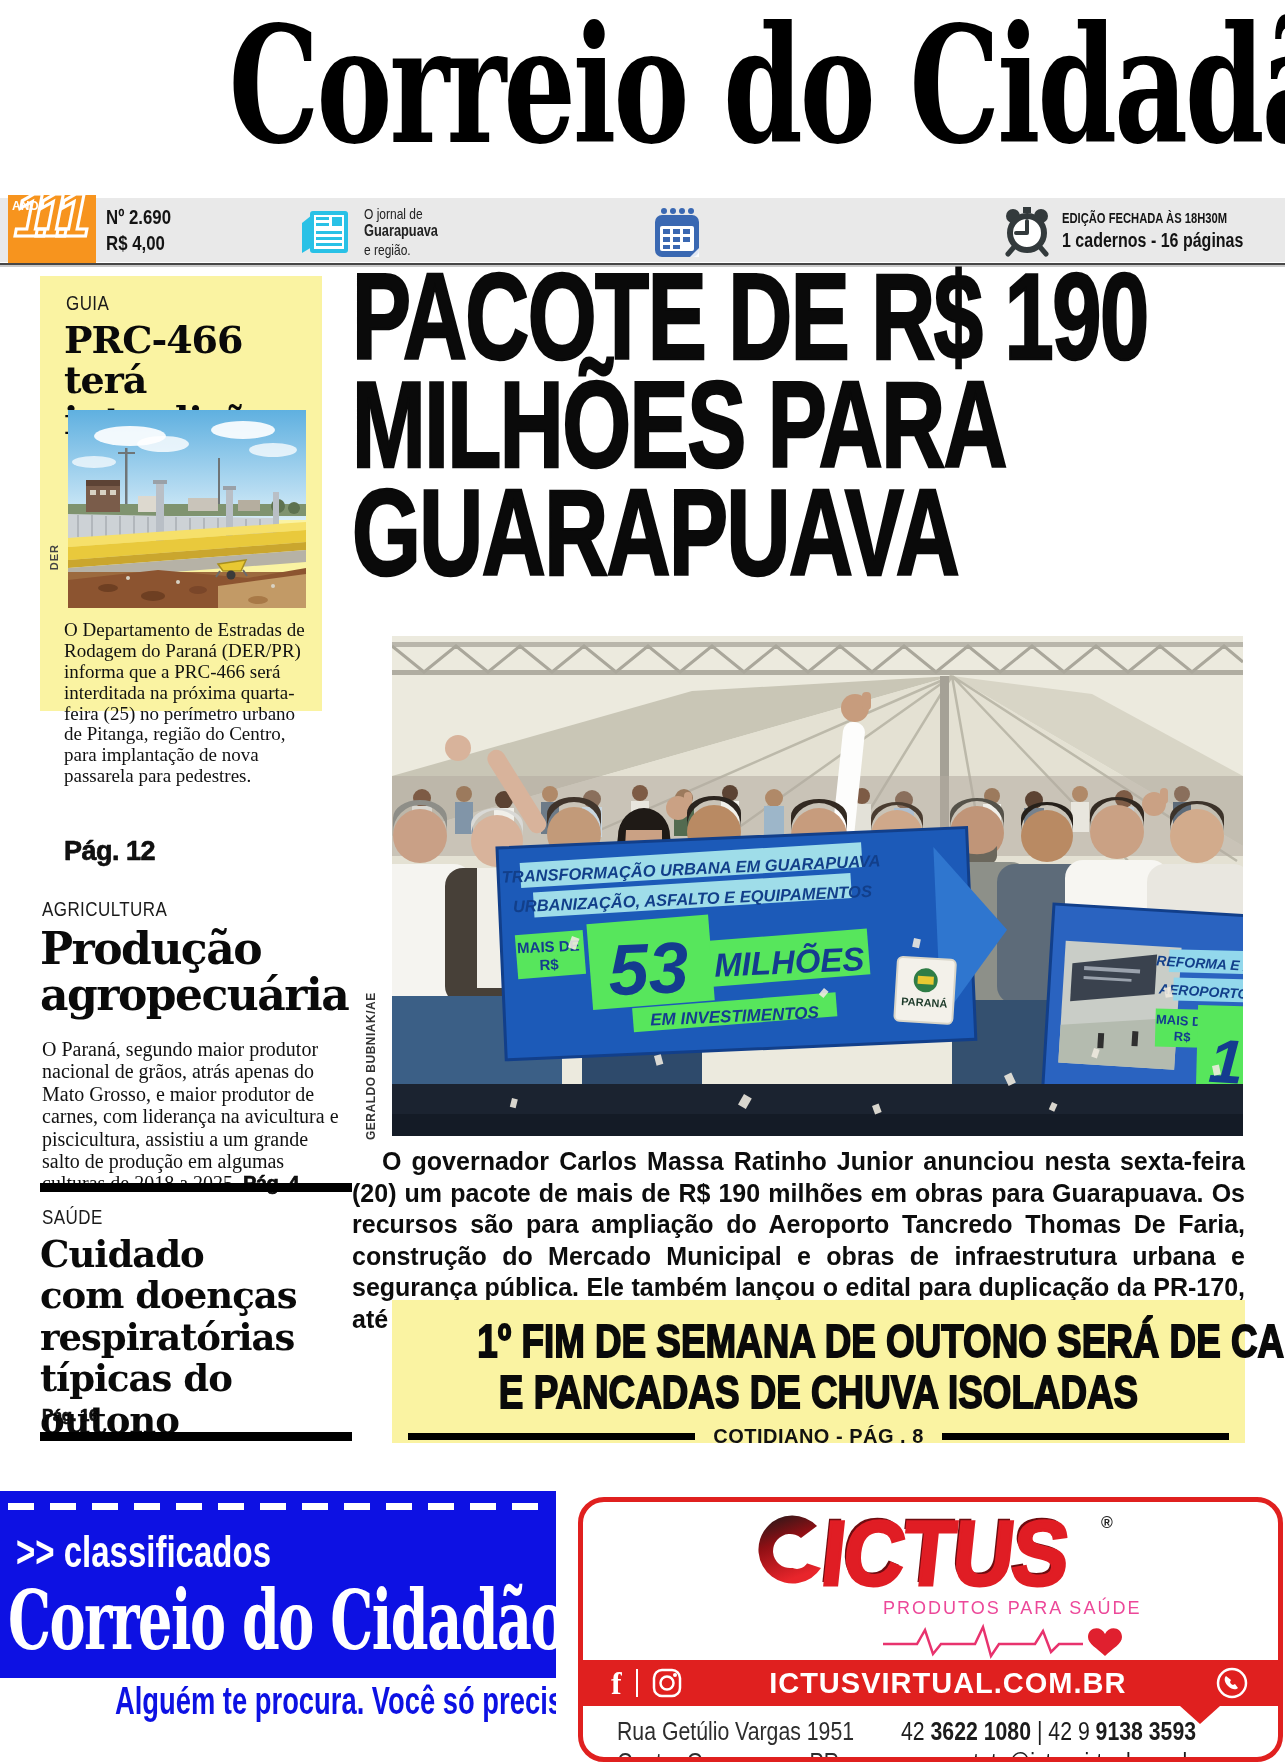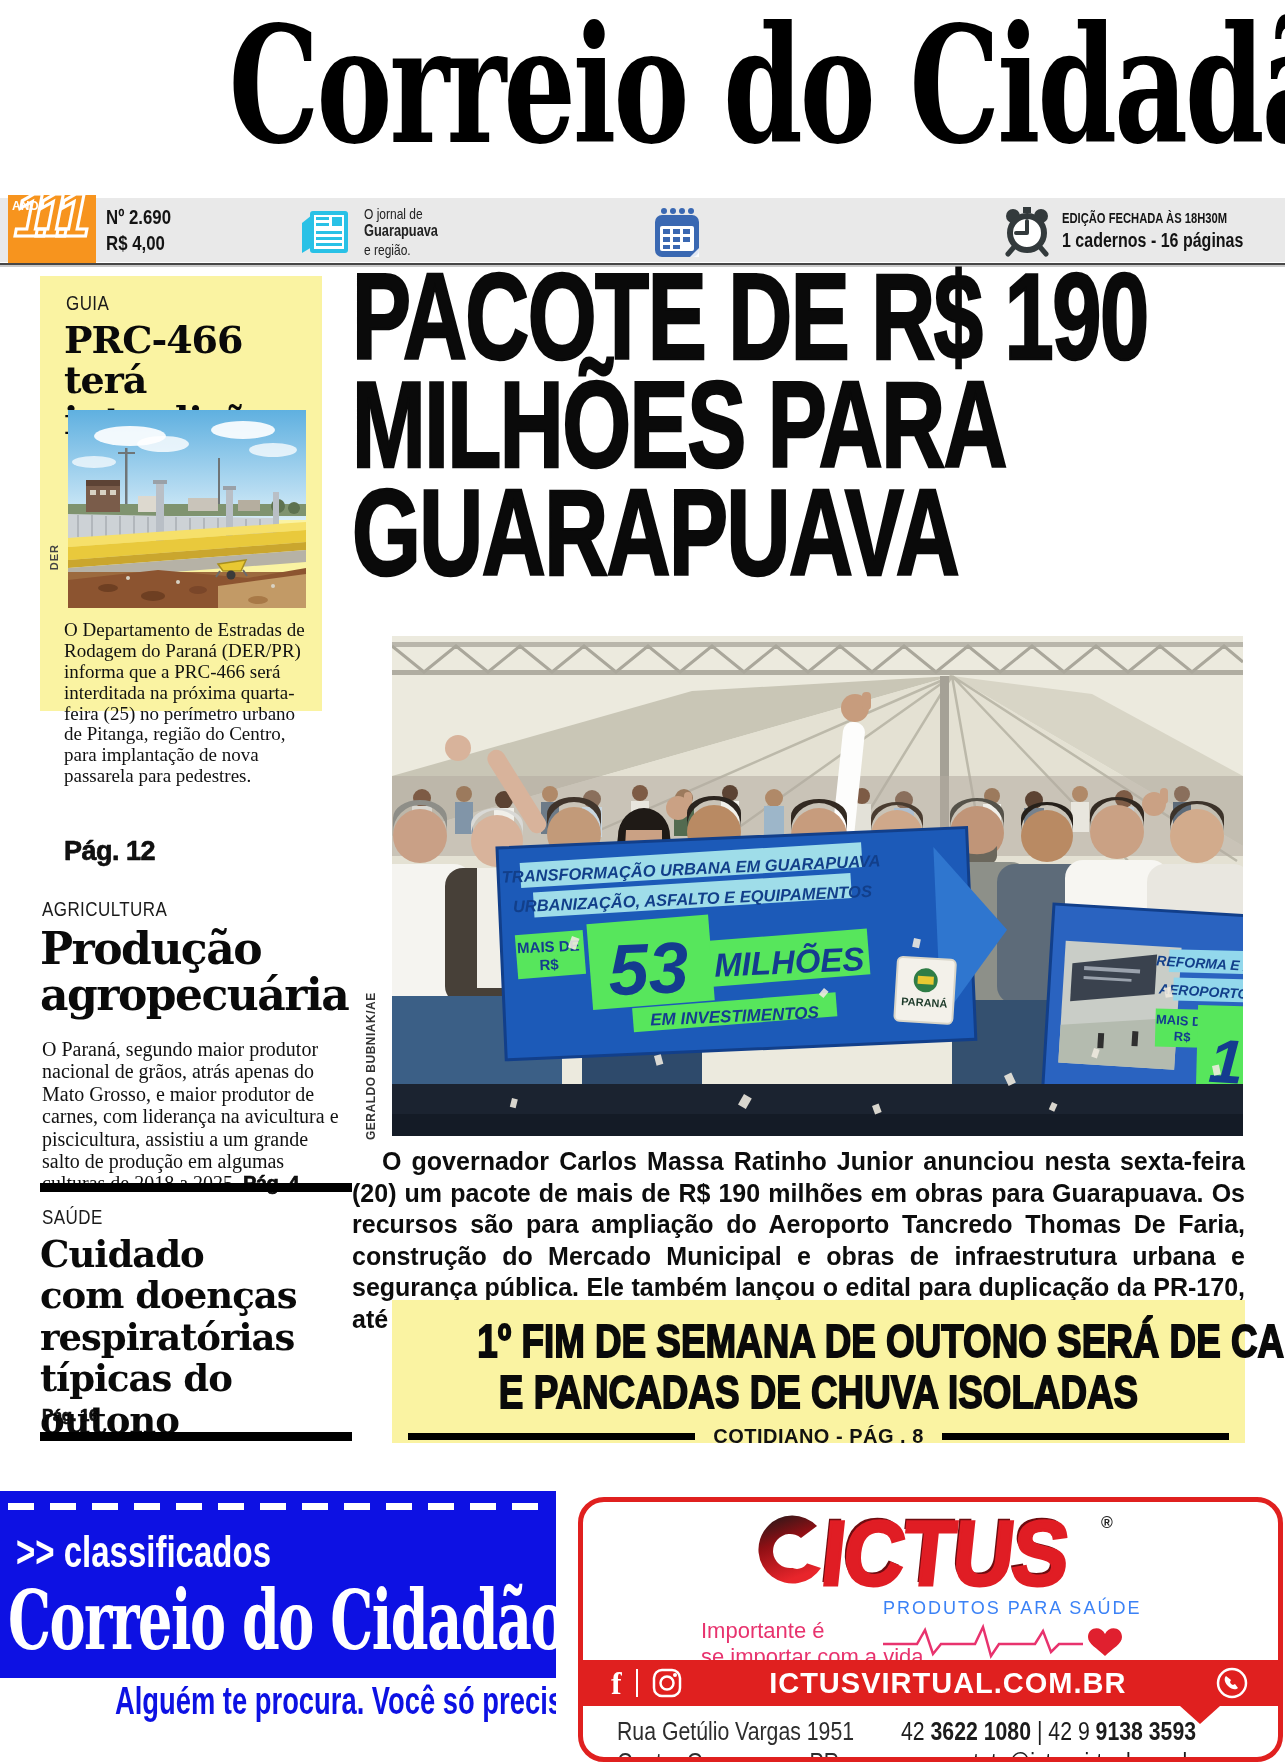--- a/index.html
+++ b/index.html
@@ -104,21 +104,21 @@
   #bluead .ph{font-size:24px;font-weight:bold;}
 
   
   #ictus{position:absolute;left:578px;top:1497px;width:705px;height:265px;background:#fff;
     border:5px solid #e0201f;border-radius:26px;overflow:hidden;}
   #ictus .logorow{position:absolute;left:170px;top:8px;display:flex;align-items:flex-start;}
   #ictus .logotext{font-size:92px;font-weight:bold;color:#e01d24;line-height:.95;
     -webkit-text-stroke:3px #e01d24;transform:skewX(-6deg) scaleX(.92);transform-origin:0 0;
     text-shadow:-3px -3px 0 #6e0c10;letter-spacing:-2px;}
   #ictus .reg{font-size:16px;color:#222;margin-top:4px;margin-left:8px;font-weight:bold;}
-  #ictus .prod{position:absolute;left:300px;top:96px;font-size:18px;letter-spacing:2px;color:#3b82f6;}
+  #ictus .prod{position:absolute;left:300px;top:96px;font-size:18px;letter-spacing:2px;color:#ec4899;}
   #ictus .slogan{position:absolute;left:118px;top:116px;font-size:22px;line-height:1.2;color:#e8336e;}
   #ictus .ekg{position:absolute;left:300px;top:120px;}
   #ictus .bar{position:absolute;left:0;top:158px;width:695px;height:46px;background:#e0201f;display:flex;
     align-items:center;padding:0 28px;gap:14px;}
   #ictus .bar .fb{font-family:"Liberation Serif",serif;font-size:32px;font-weight:bold;color:#fff;line-height:1;}
   #ictus .bar .vd{width:2px;height:28px;background:#fff;}
   #ictus .site{flex:1;text-align:center;font-size:29px;font-weight:bold;color:#fff;letter-spacing:1px;}
   #ictus .notch{position:absolute;right:58px;top:204px;width:0;height:0;
     border-left:20px solid transparent;border-right:20px solid transparent;border-top:18px solid #e0201f;}
   #ictus .foot{position:absolute;left:0;top:208px;width:695px;display:flex;justify-content:space-between;
@@ -526,24 +526,20 @@
               <stop offset="1" stop-color="#e8252b"></stop>
           </linearGradient>
         </defs>
         <path d="M64,16 A34,34 0 1 0 68,58 L50,52 A17,17 0 1 1 48,28 Z" fill="url(#ig)"></path>
         <ellipse cx="44" cy="44" rx="13" ry="15" fill="#fff"></ellipse>
       </svg>
       <span class="logotext">ICTUS</span>
       <span class="reg">®</span>
     </div>
     <div class="prod">PRODUTOS PARA SAÚDE</div>
-    <div class="slogan">
-      <span>Importante é</span><br>
-      <span>se importar com a vida</span>
-    </div>
     <svg class="ekg" width="250" height="42" viewBox="0 0 250 42">
       <polyline points="0,22 34,22 42,8 50,32 58,22 92,22 100,5 108,34 116,22 152,22 160,9 168,30 176,22 200,22" stroke="#e8336e" stroke-width="2.5" fill="none"></polyline>
       <path d="M222,12 c4,-9 17,-7 17,3 c0,7 -9,11 -17,19 c-8,-8 -17,-12 -17,-19 c0,-10 13,-12 17,-3 z" fill="#e0202f"></path>
     </svg>
     <div class="bar">
       <span class="fb">f</span>
       <div class="vd"></div>
       <svg width="30" height="30" viewBox="0 0 30 30">
         <rect x="2" y="2" width="26" height="26" rx="8" fill="none" stroke="#fff" stroke-width="2.5"></rect>
         <circle cx="15" cy="15" r="6.5" fill="none" stroke="#fff" stroke-width="2.5"></circle>

